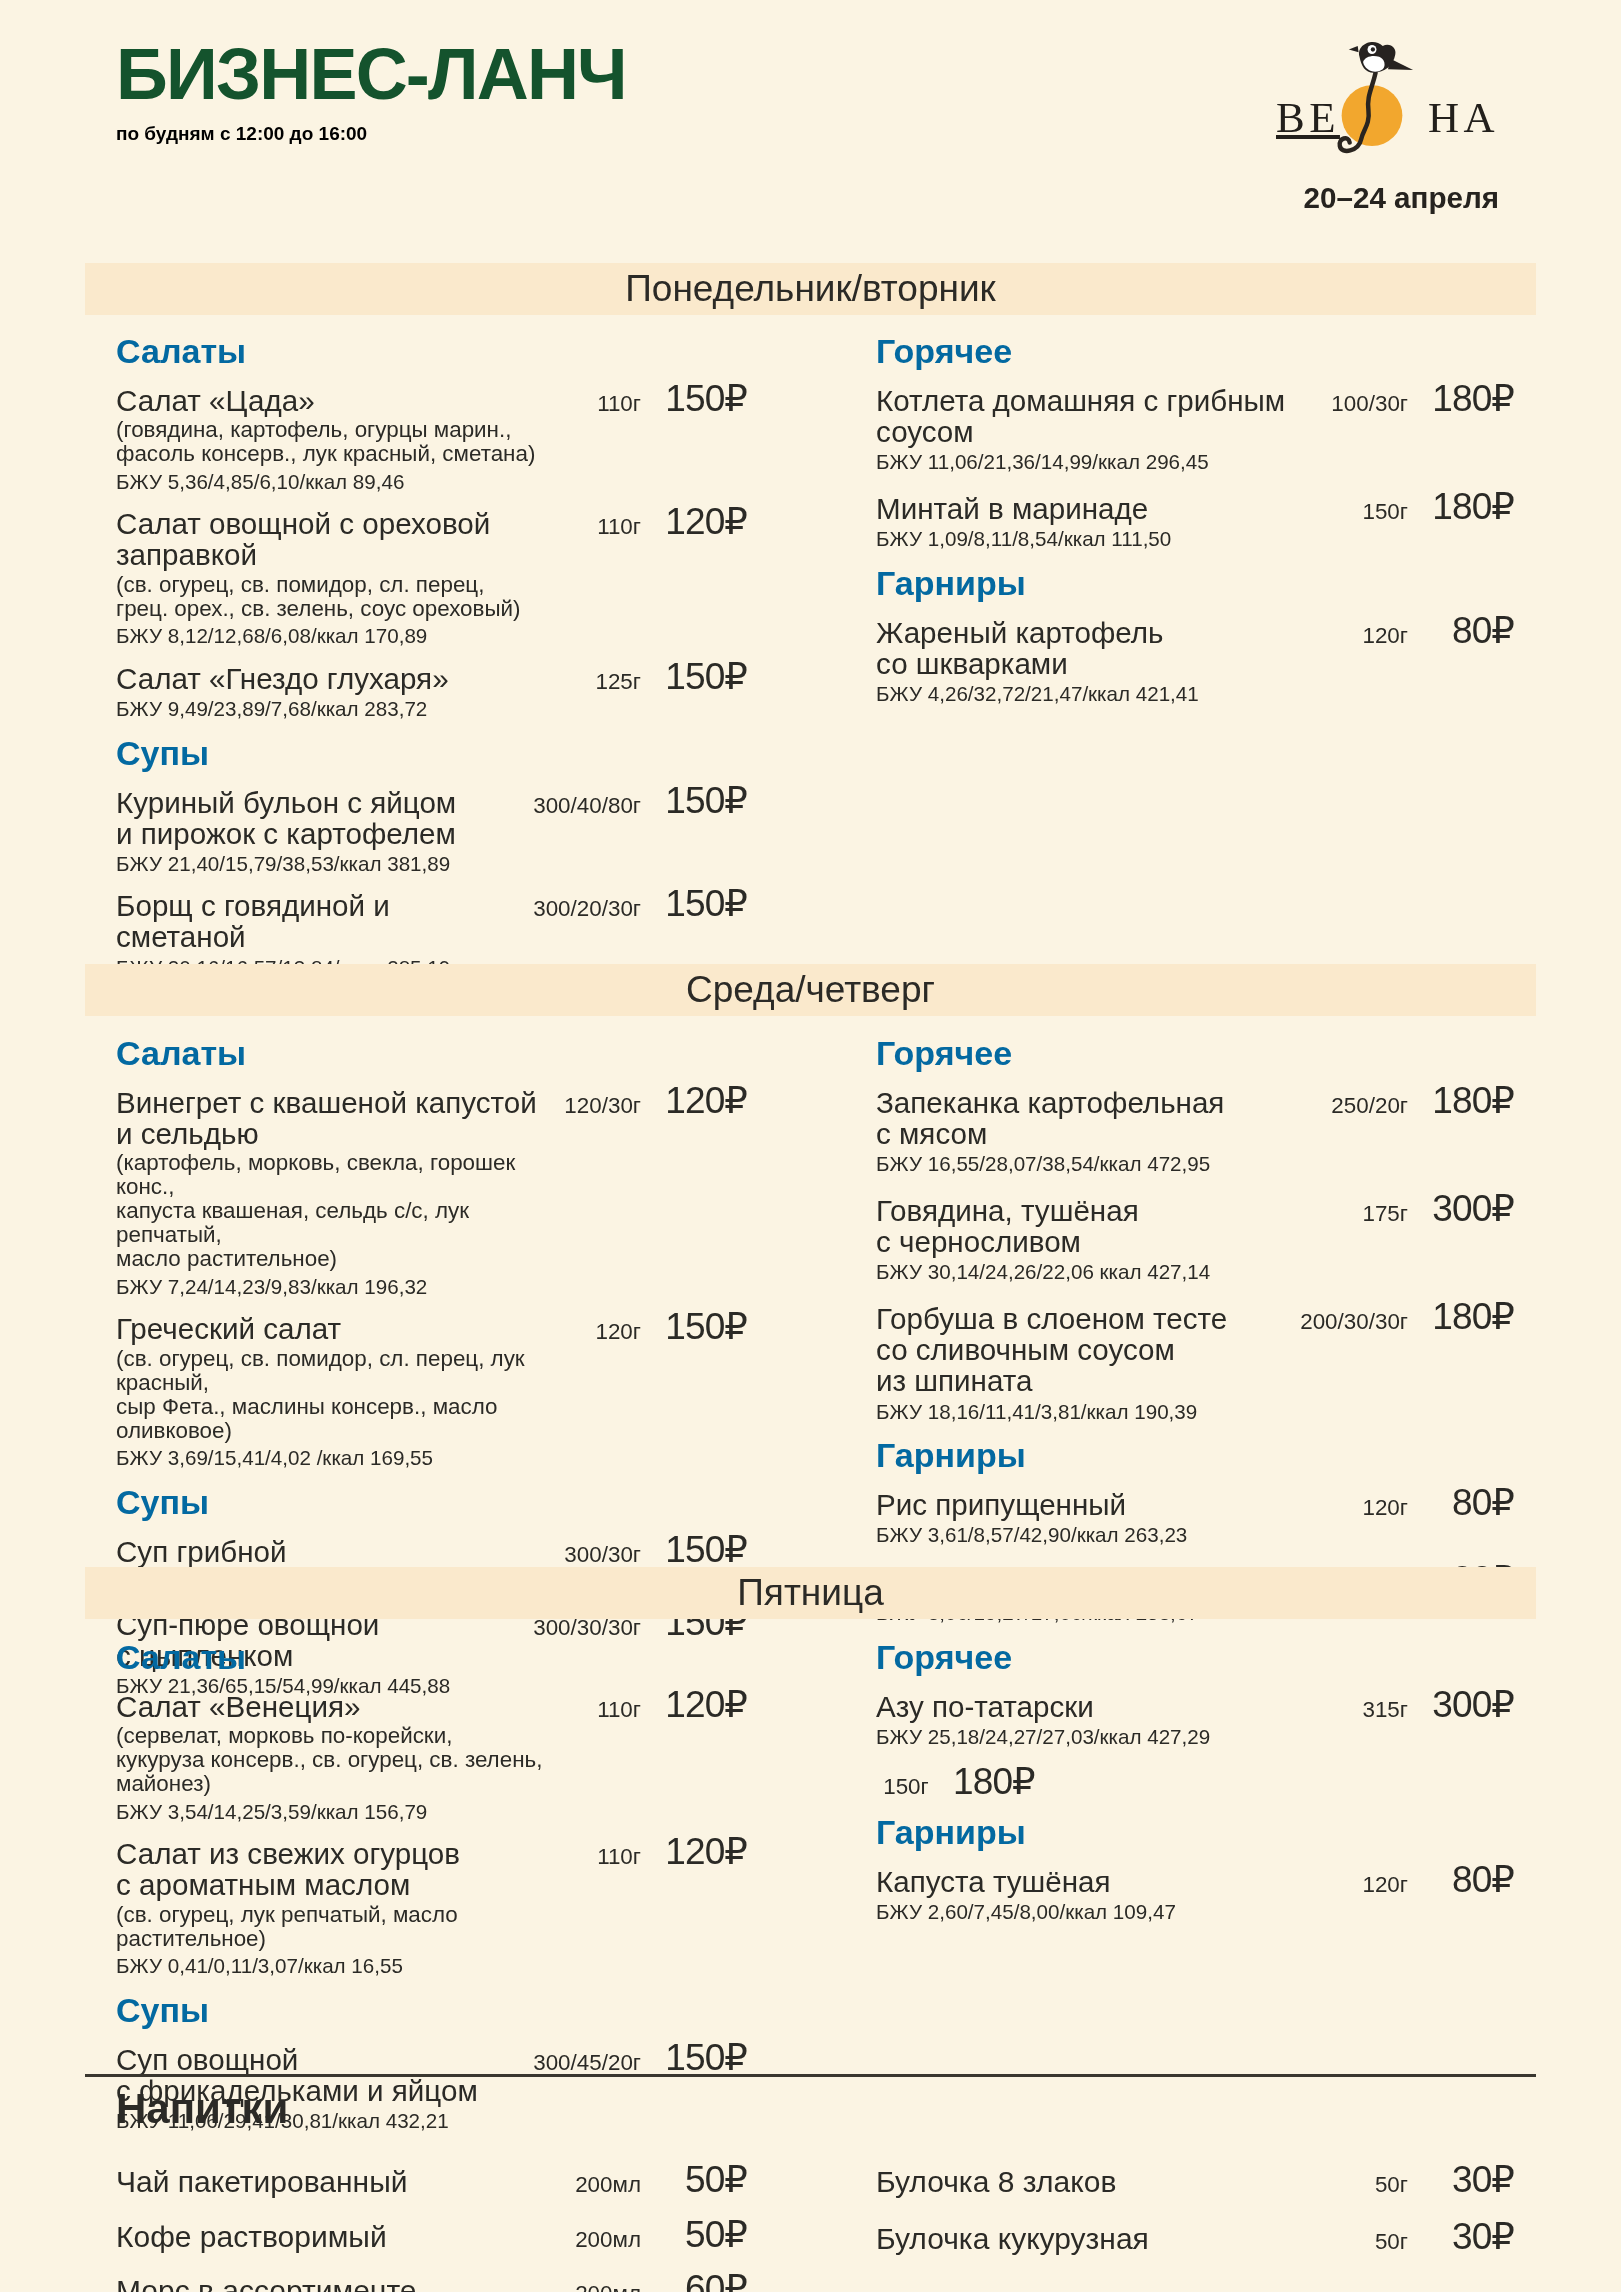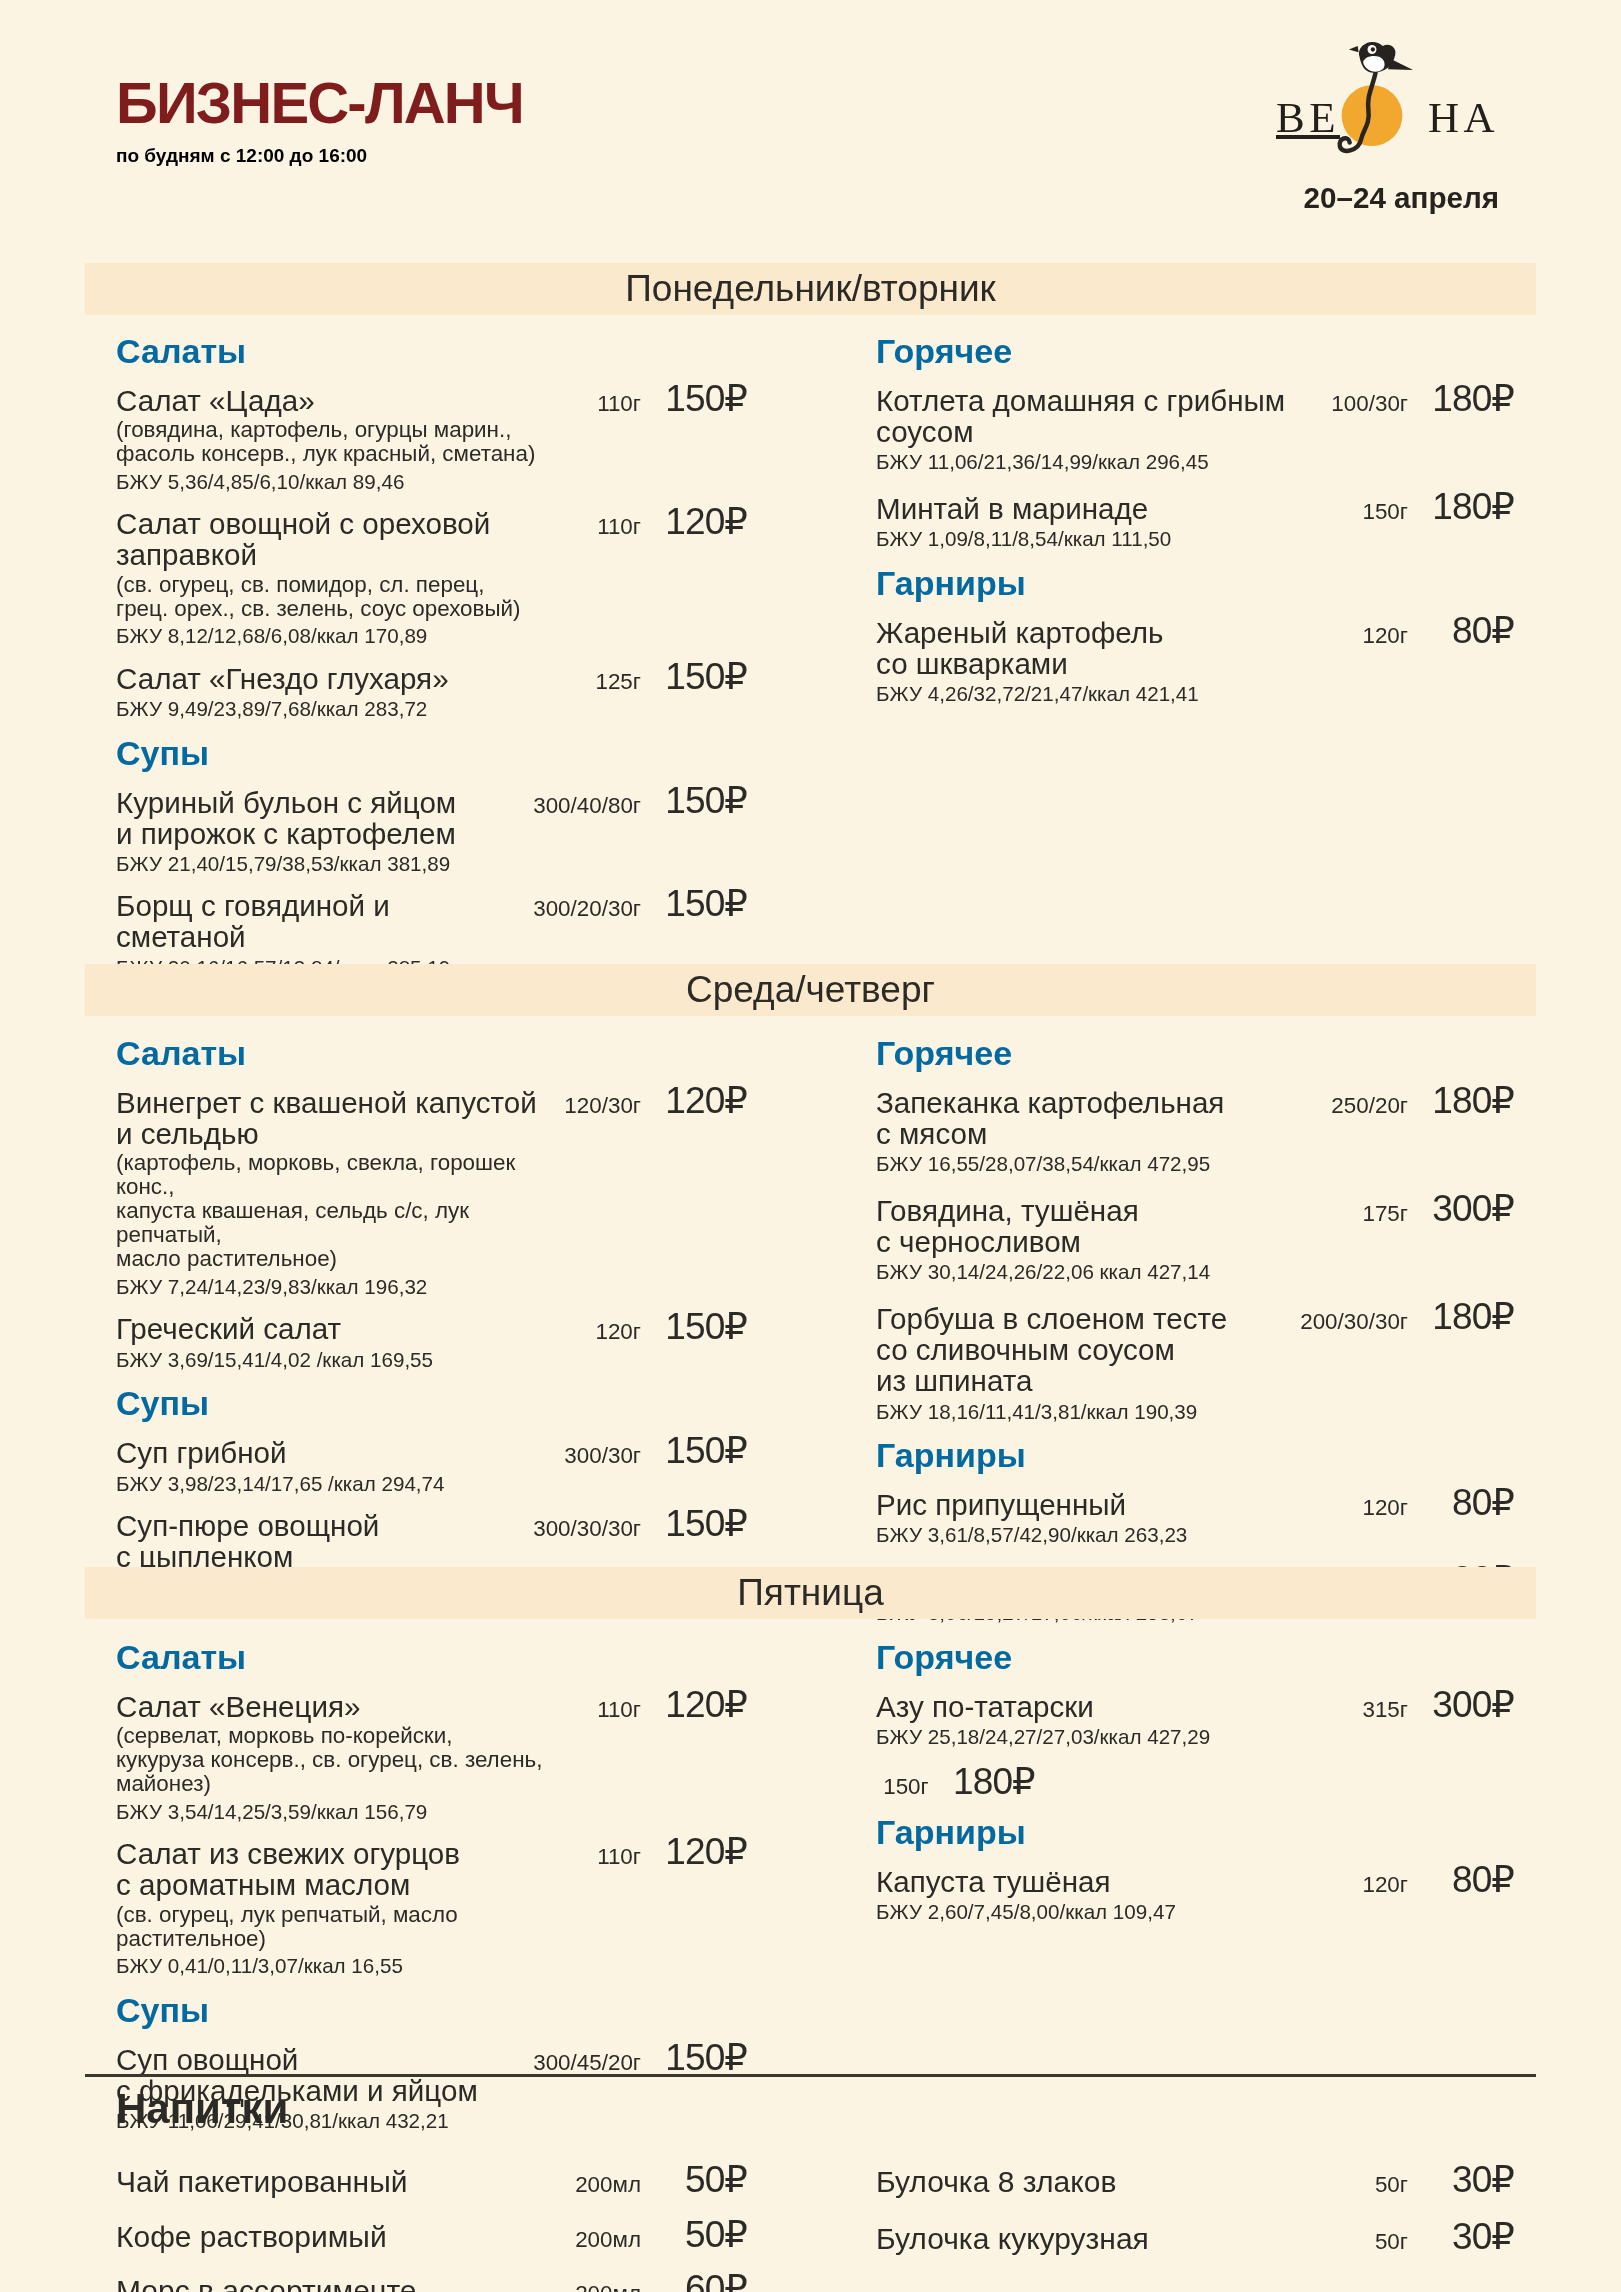--- a/index.html
+++ b/index.html
@@ -8,21 +8,21 @@
     position:relative;
     background:#FBF4E3;
     color:#2B2A26;
     font-family:"Liberation Sans","DejaVu Sans",sans-serif;
     overflow:hidden;
   }
   .abs { position:absolute; }
 
   
   .header { left:116px; top:38px; }
-  .title { font-size:58px; font-weight:800; line-height:1; letter-spacing:-1.8px; color:#7f1d1d;margin-top:36px; }
+  .title { font-size:72px; font-weight:800; line-height:1; letter-spacing:-1.8px; color:#14532d; }
   .subtitle { font-size:19px; font-weight:700; margin-top:12.5px; color:#000000; }
 
   
   .logo { top:57px; right:122px; width:227px; }
   .logo-row { position:relative; height:90px; }
   .logo-letters { font-family:"Liberation Serif","DejaVu Serif",serif; font-size:43px; letter-spacing:4.5px; color:#23201C; position:absolute; bottom:5.4px; }
   .lg-left { left:4px;text-decoration:underline; }
   .lg-right { right:0; }
   .logo-svg { position:absolute; left:57px; top:-19.7px; width:86px; height:134px; }
   .date { text-align:right; font-size:29.6px; font-weight:700; margin-top:34px; color:#26231F; }
@@ -159,20 +159,22 @@
 капуста квашеная, сельдь с/с, лук репчатый,
 масло растительное)</div>
         <div class="ibju">БЖУ 7,24/14,23/9,83/ккал 196,32</div>
       </div>
       <div class="iwt">120/30г</div>
       <div class="iprice">120₽</div>
     </div>
     <div class="item">
       <div class="ibody">
         <div class="iname">Греческий салат</div>
+        <div class="iing">(св. огурец, св. помидор, сл. перец, лук красный,
+сыр Фета., маслины консерв., масло оливковое)</div>
         <div class="ibju">БЖУ 3,69/15,41/4,02 /ккал 169,55</div>
       </div>
       <div class="iwt">120г</div>
       <div class="iprice">150₽</div>
     </div>
     <div class="cat">Супы</div>
     <div class="item">
       <div class="ibody">
         <div class="iname">Суп грибной</div>
         <div class="ibju">БЖУ 3,98/23,14/17,65 /ккал 294,74</div>

